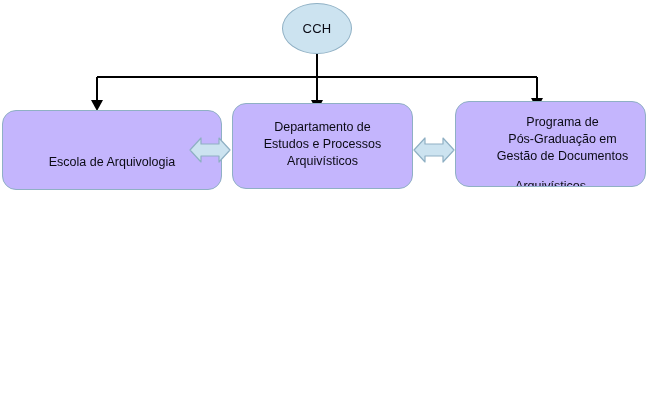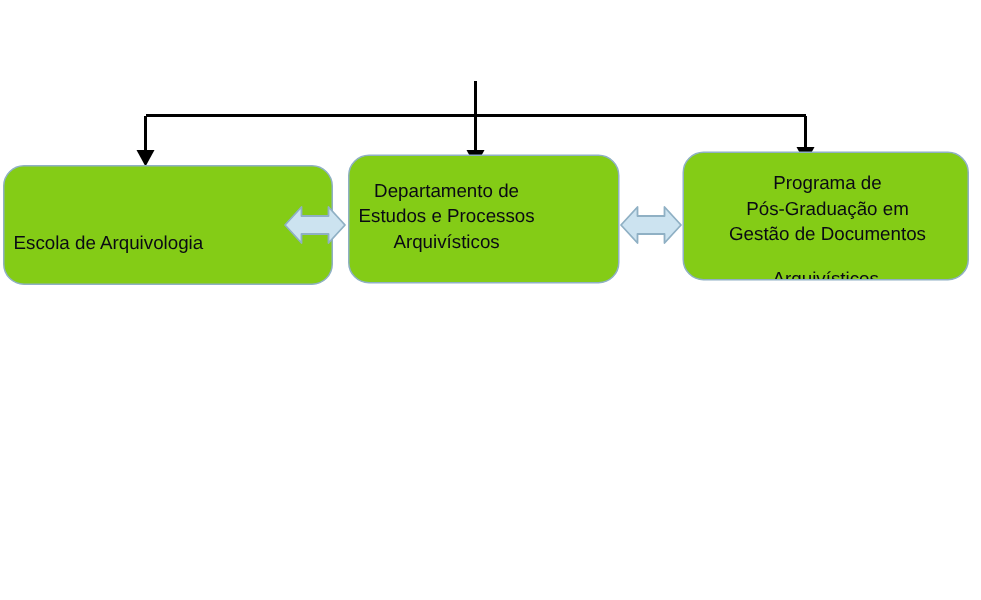--- a/index.html
+++ b/index.html
@@ -45,27 +45,27 @@
   }
   .root-label {
     font-size: 13px;
     color: #0a0a14;
     letter-spacing: 0.3px;
     line-height: 1;
   }
   
   .unit-box {
     position: absolute;
-    background: #84cc16;
+    background: #c4b5fd;
     border: 1px solid #8fb0c4;
     border-radius: 14px;
     box-sizing: border-box;
     overflow: hidden;
     display: flex;
-    justify-content: flex-start;
+    justify-content: center;
   }
   .unit-label {
     font-size: 12.5px;
     color: #0a0a14;
     line-height: 17px;
     text-align: center;
     white-space: pre-line;
     padding: 0 6px;
   }
   #box-escola {
@@ -134,20 +134,23 @@
       <line x1="317" y1="77" x2="317" y2="102"></line>
       <line x1="537" y1="77" x2="537" y2="100"></line>
     </g>
     <g fill="#000000">
       <polygon points="91,100 103,100 97,111"></polygon>
       <polygon points="311,100 323,100 317,111"></polygon>
       <polygon points="531,98 543,98 537,109"></polygon>
     </g>
   </svg>
 
+  <div class="root-node">
+    <span class="root-label">CCH</span>
+  </div>
 
   <div class="unit-box" id="box-escola">
     <span class="unit-label">Escola de Arquivologia</span>
   </div>
 
   <div class="unit-box" id="box-departamento">
     <span class="unit-label">Departamento de
 Estudos e Processos
 Arquivísticos</span>
   </div>

